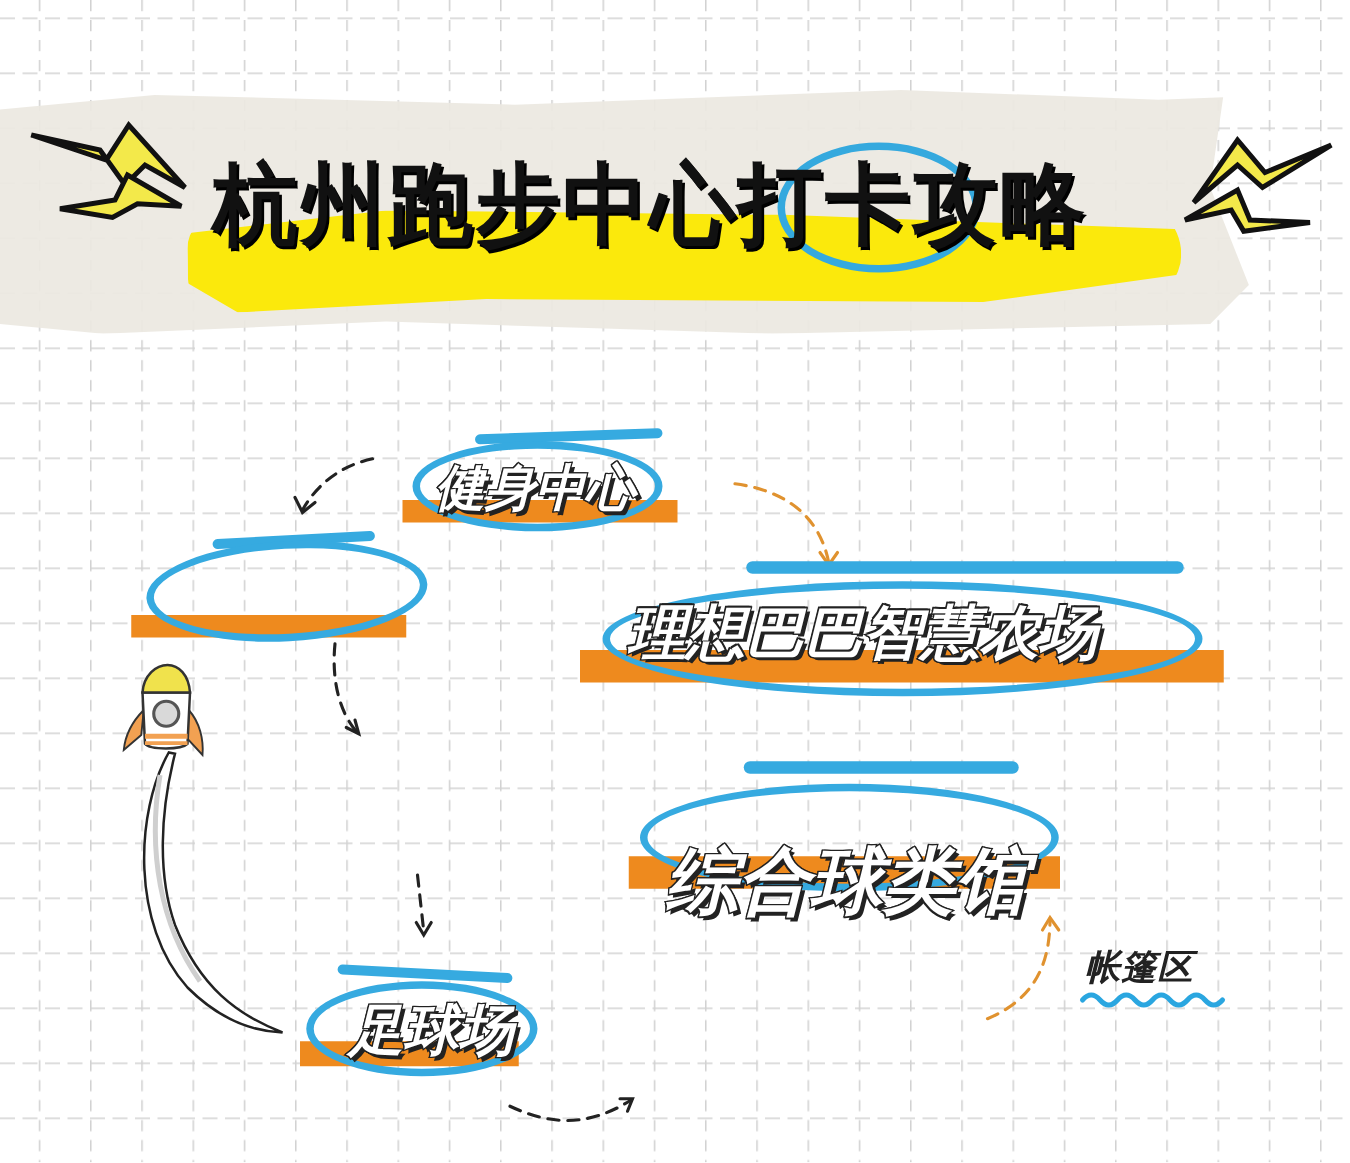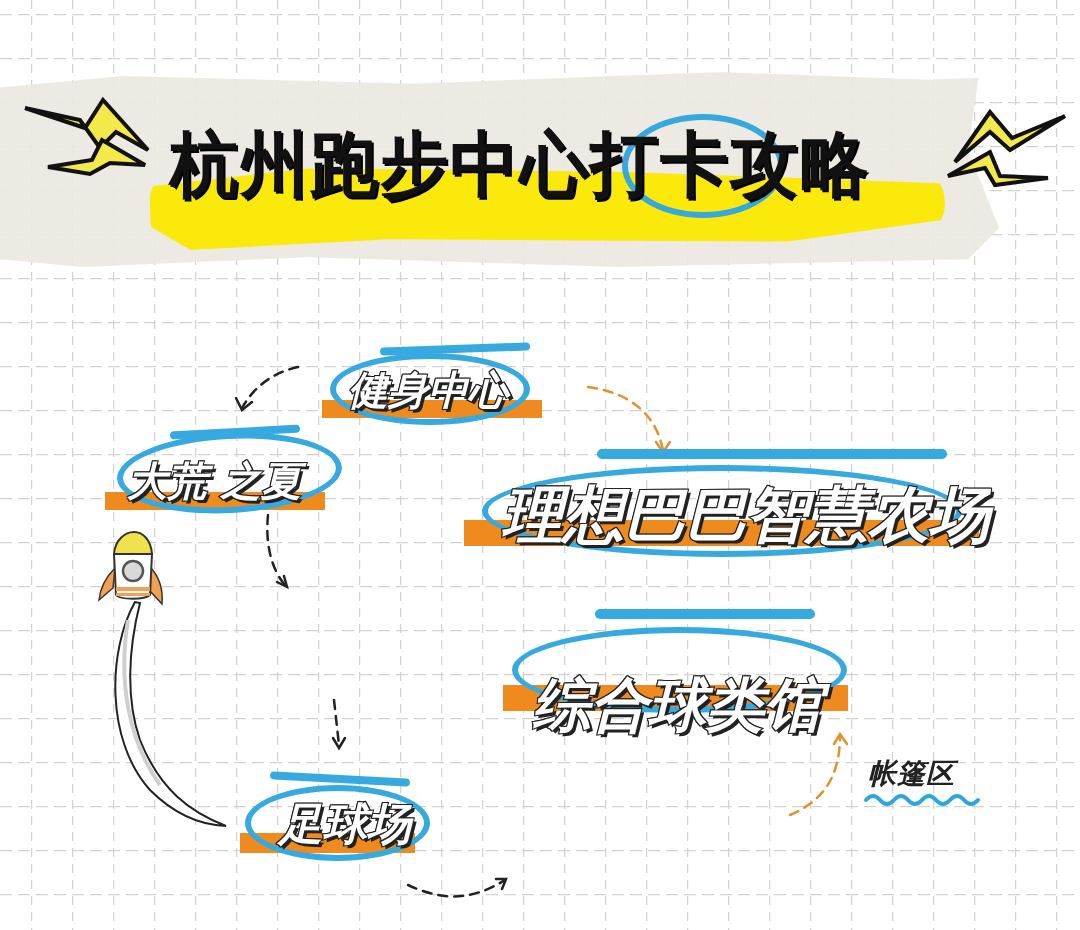--- a/index.html
+++ b/index.html
@@ -133,28 +133,27 @@
     <div class="bar" style="left:2px;top:55px;width:220px;height:18px;"></div>
     <div class="stroke-top" style="left:60px;top:0px;width:150px;transform:rotate(-2deg);"></div>
     <div class="ring" style="left:10px;top:8px;width:200px;height:72px;"></div>
     <div class="label" style="left:28px;top:18px;font-size:40px;">健身中心</div>
   </div>
 
   <div class="node" style="left:105px;top:428px;width:240px;height:90px;">
     <div class="bar" style="left:0px;top:64px;width:220px;height:18px;"></div>
     <div class="stroke-top" style="left:65px;top:0px;width:130px;transform:rotate(-3deg);"></div>
     <div class="ring" style="left:12px;top:5px;width:225px;height:80px;transform:rotate(-3deg);"></div>
-    <div class="label" style="left:22px;top:26px;font-size:40px;">大荒 之夏</div>
   </div>
 
   <div class="node" style="left:462px;top:445px;width:520px;height:115px;">
     <div class="bar" style="left:2px;top:75px;width:515px;height:26px;"></div>
     <div class="stroke-top" style="left:135px;top:4px;width:350px;height:10px;"></div>
     <div class="ring" style="left:20px;top:20px;width:480px;height:92px;"></div>
-    <div class="label" style="left:40px;top:30px;font-size:61px;">理想巴巴智慧农场</div>
+    <div class="label" style="left:40px;top:30px;font-size:47px;">理想巴巴智慧农场</div>
   </div>
 
 
   <div class="node" style="left:500px;top:605px;width:360px;height:110px;">
     <div class="bar" style="left:3px;top:80px;width:345px;height:26px;"></div>
     <div class="stroke-top" style="left:95px;top:4px;width:220px;height:10px;"></div>
     <div class="ring" style="left:12px;top:22px;width:335px;height:86px;"></div>
     <div class="label" style="left:32px;top:30px;font-size:58px;margin-top:32px;">综合球类馆</div>
   </div>
 

